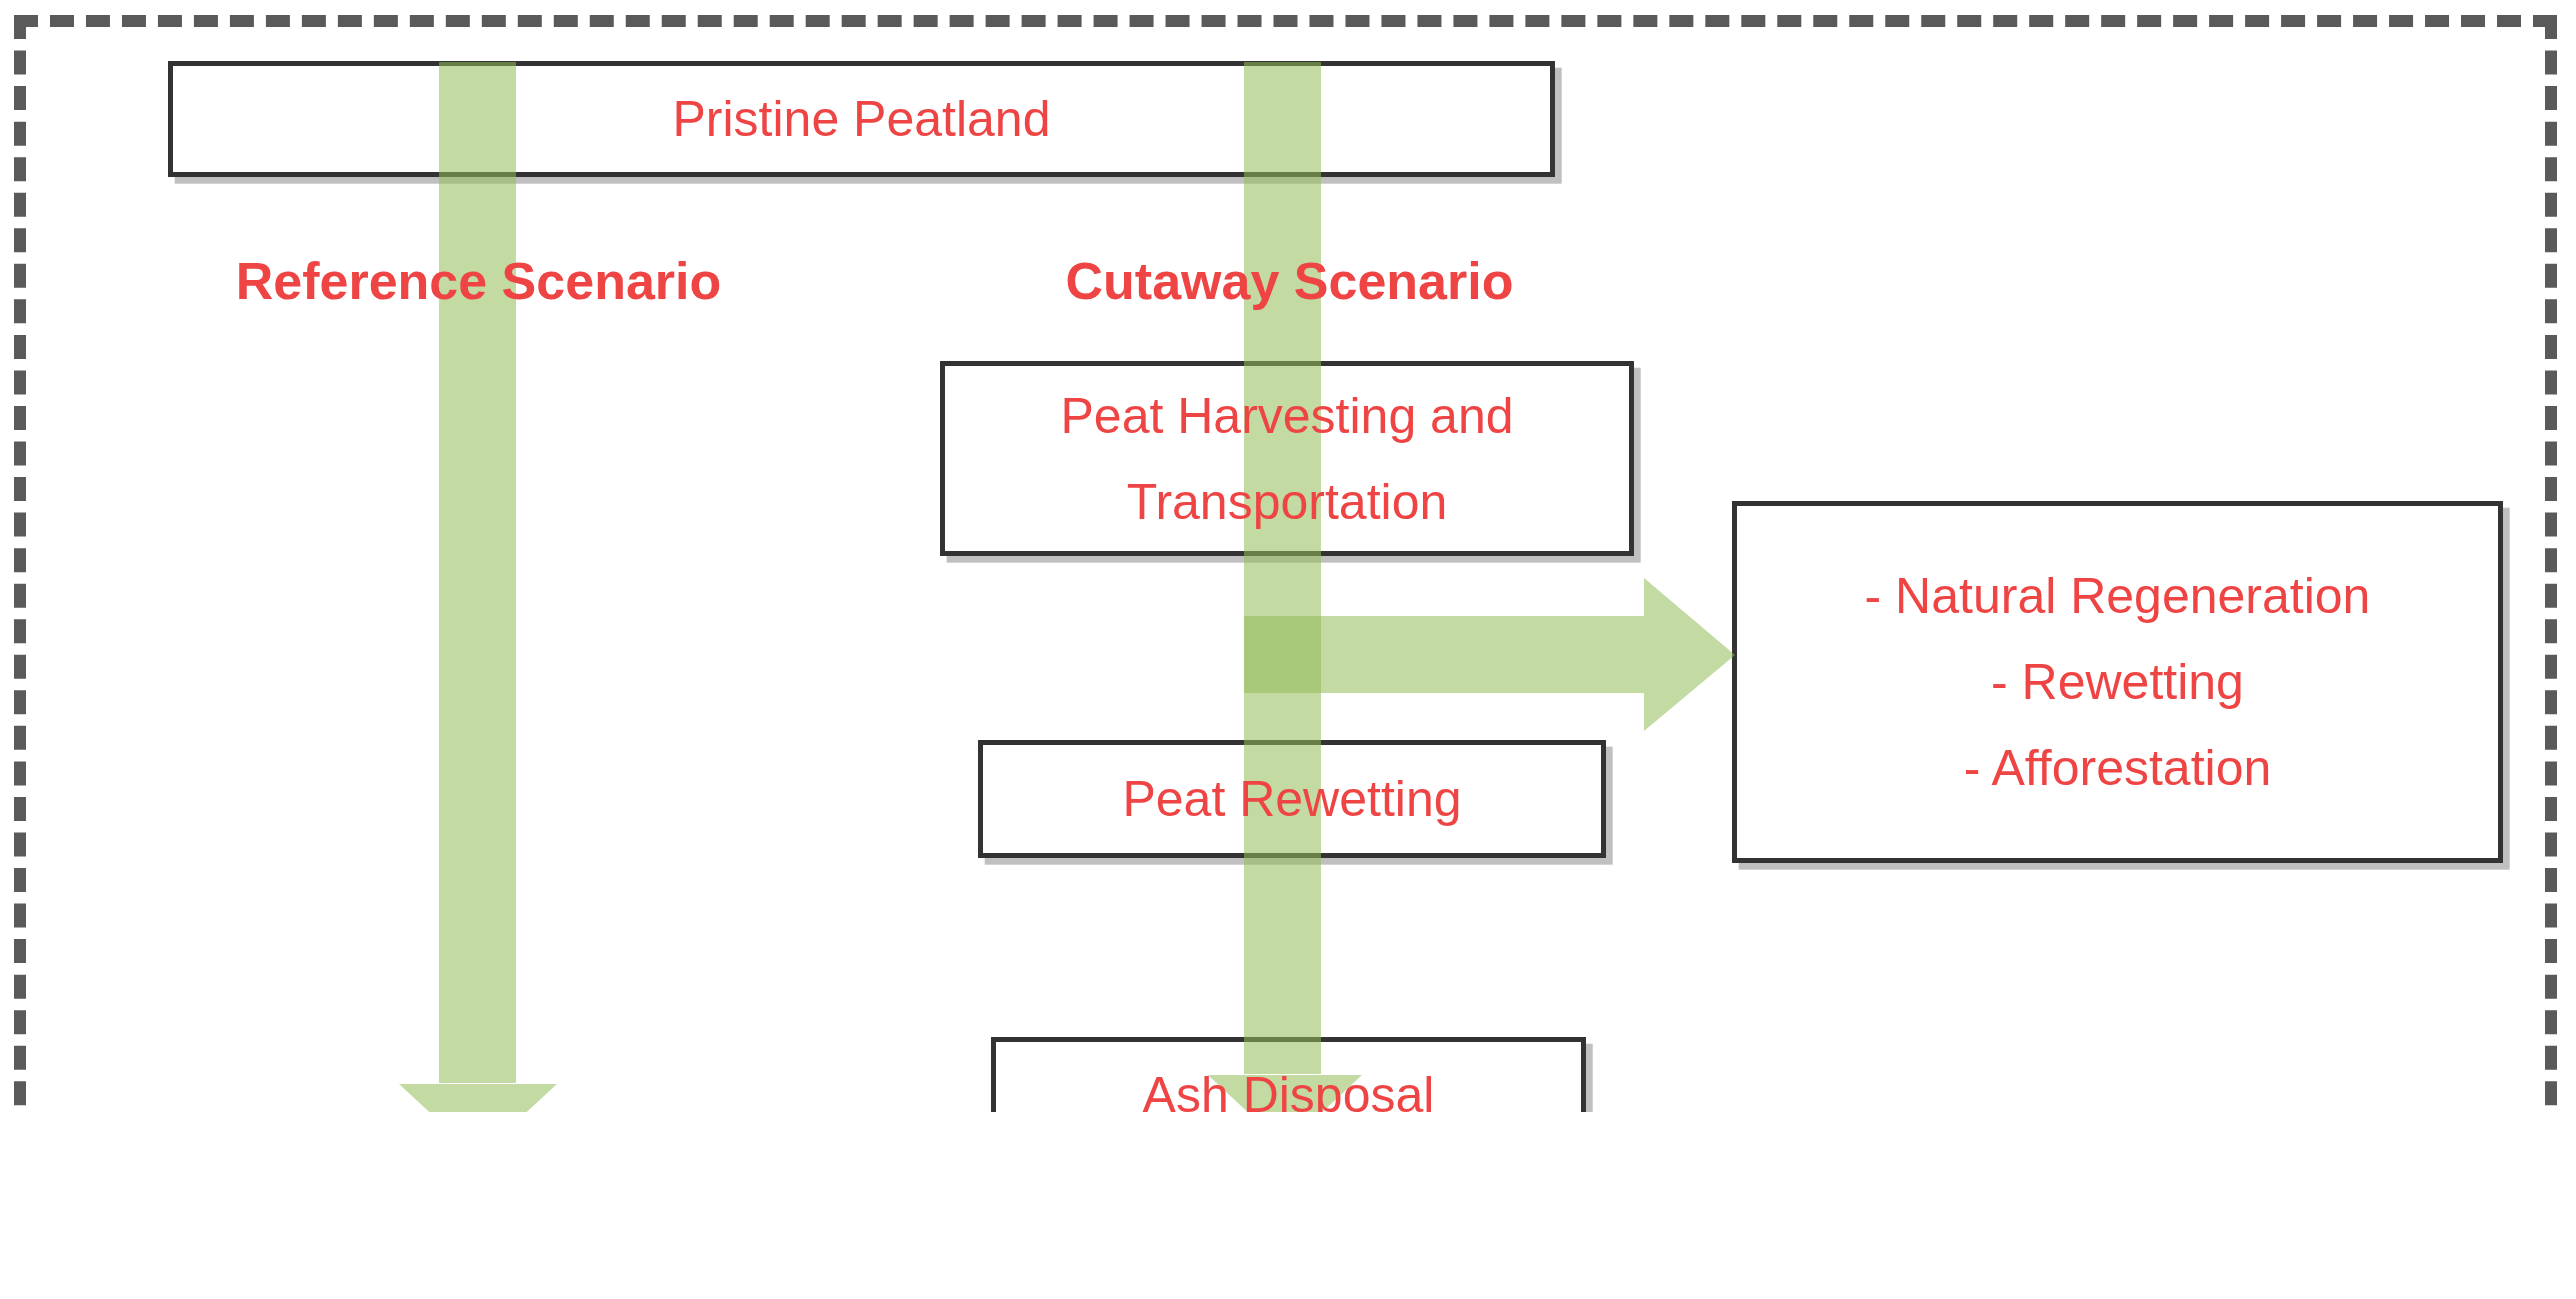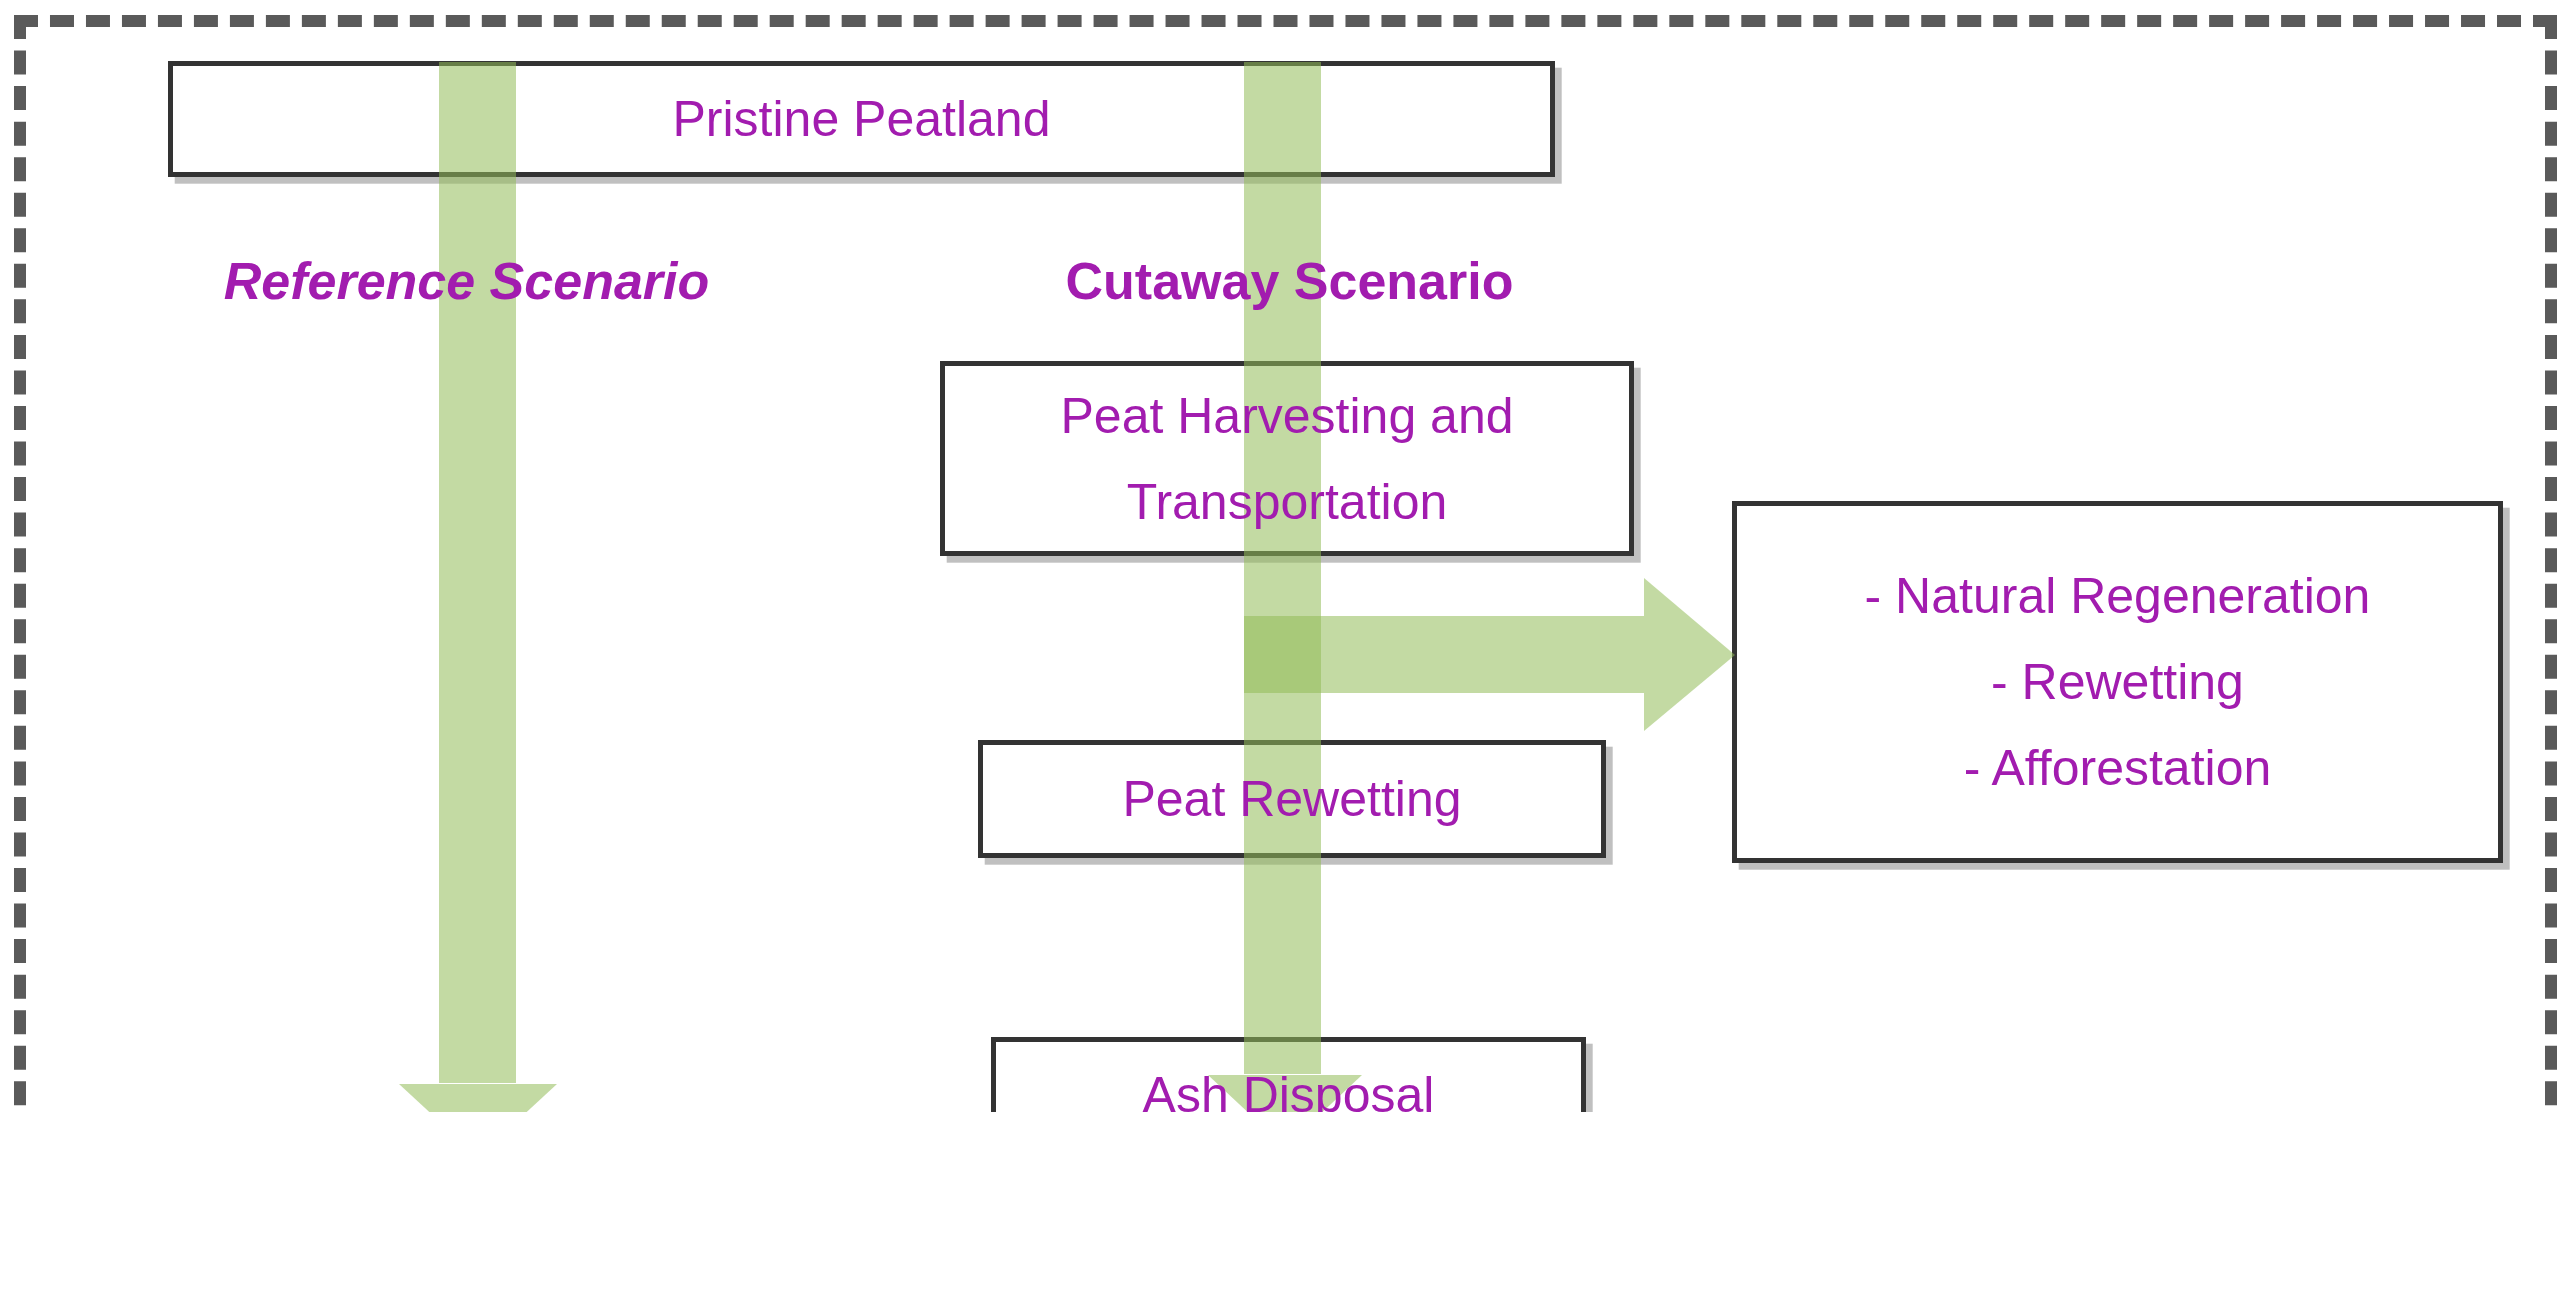--- a/index.html
+++ b/index.html
@@ -6,21 +6,21 @@
     margin: 0;
     padding: 0;
     background: #ffffff;
   }
   #canvas {
     position: relative;
     width: 2576px;
     height: 1112px;
     background: #ffffff;
     font-family: "Liberation Sans", sans-serif;
-    color: #a21caf;
+    color: #ef4444;
     overflow: hidden;
   }
   
   .frame {
     position: absolute;
     left: 14px;
     top: 15px;
     width: 2519px;
     height: 1244px;
     border: 12.5px dashed #5a5a5a;
@@ -57,21 +57,21 @@
     z-index: 3;
     width: 665px;
     height: 70px;
     display: flex;
     align-items: center;
     justify-content: center;
     font-size: 52px;
     font-weight: 700;
     white-space: nowrap;
   }
-  #label-reference { left: 134px;  top: 246px; font-style: italic; }
+  #label-reference { left: 146px;  top: 246px; }
   #label-energy    { left: 957px; top: 246px; }
 
   
   .arrow-part { position: absolute; z-index: 2; }
   .shaft { background: rgba(146,187,87,0.55); }
 
   #ref-shaft    { left: 439px;  top: 62px;  width: 77px;  height: 1021px; }
   #ref-head {
     left: 399px; top: 1084px; width: 0; height: 0;
     border-left: 79px solid transparent;

